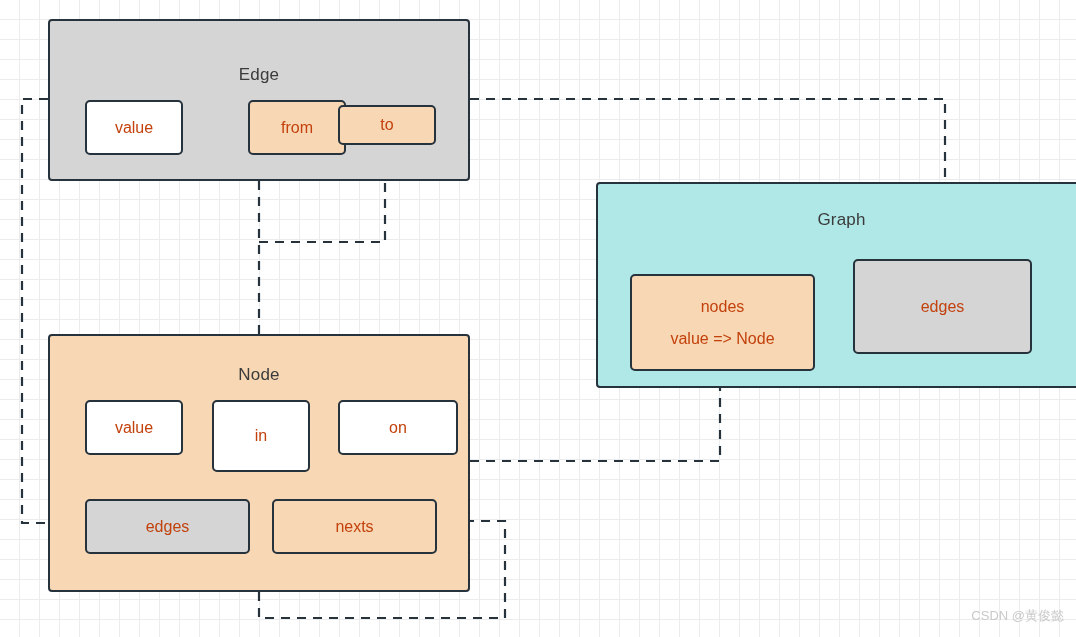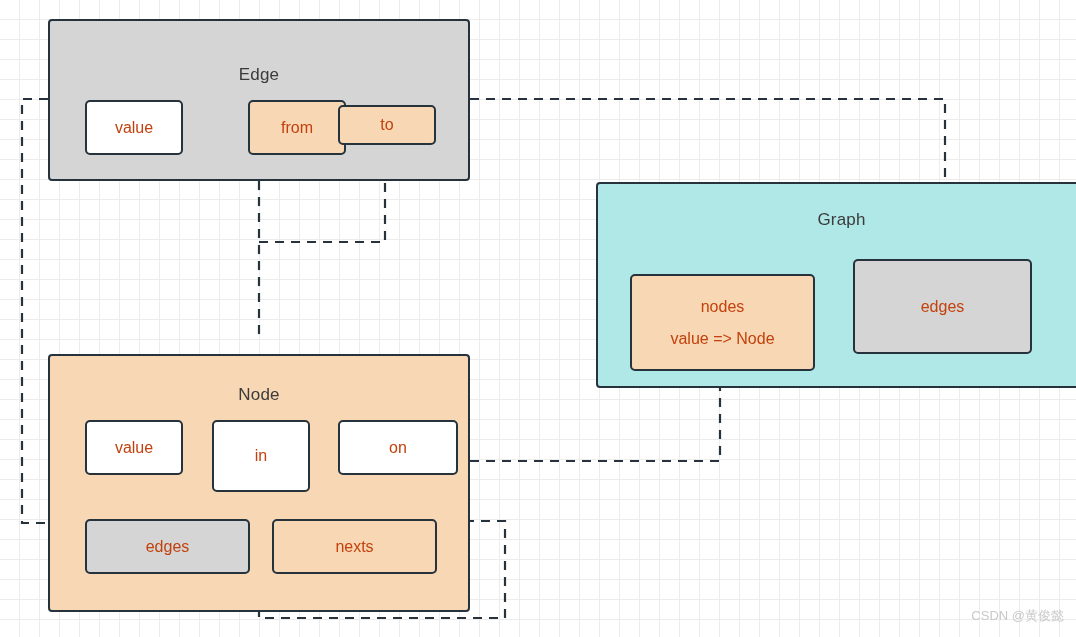--- a/index.html
+++ b/index.html
@@ -120,21 +120,21 @@
 
     <div class="fld c-orange" style="left:162px; top:79px; width:98px; height:55px;margin-left:36px;">
       <span>from</span>
     </div>
 
     <div class="fld c-orange" style="left:288px; top:84px; width:98px; height:40px;">
       <span>to</span>
     </div>
   </div>
 
-  <div class="grp c-orange" style="left:48px; top:334px; width:422px; height:258px;margin-top:20px;">
+  <div class="grp c-orange" style="left:48px; top:334px; width:422px; height:258px;">
     <div class="grp-title" style="top:29px;">Node</div>
 
     <div class="fld c-white" style="left:35px; top:64px; width:98px; height:55px;">
       <span>value</span>
     </div>
 
     <div class="fld c-white" style="left:162px; top:64px; width:98px; height:72px;">
       <span>in</span>
     </div>
 

